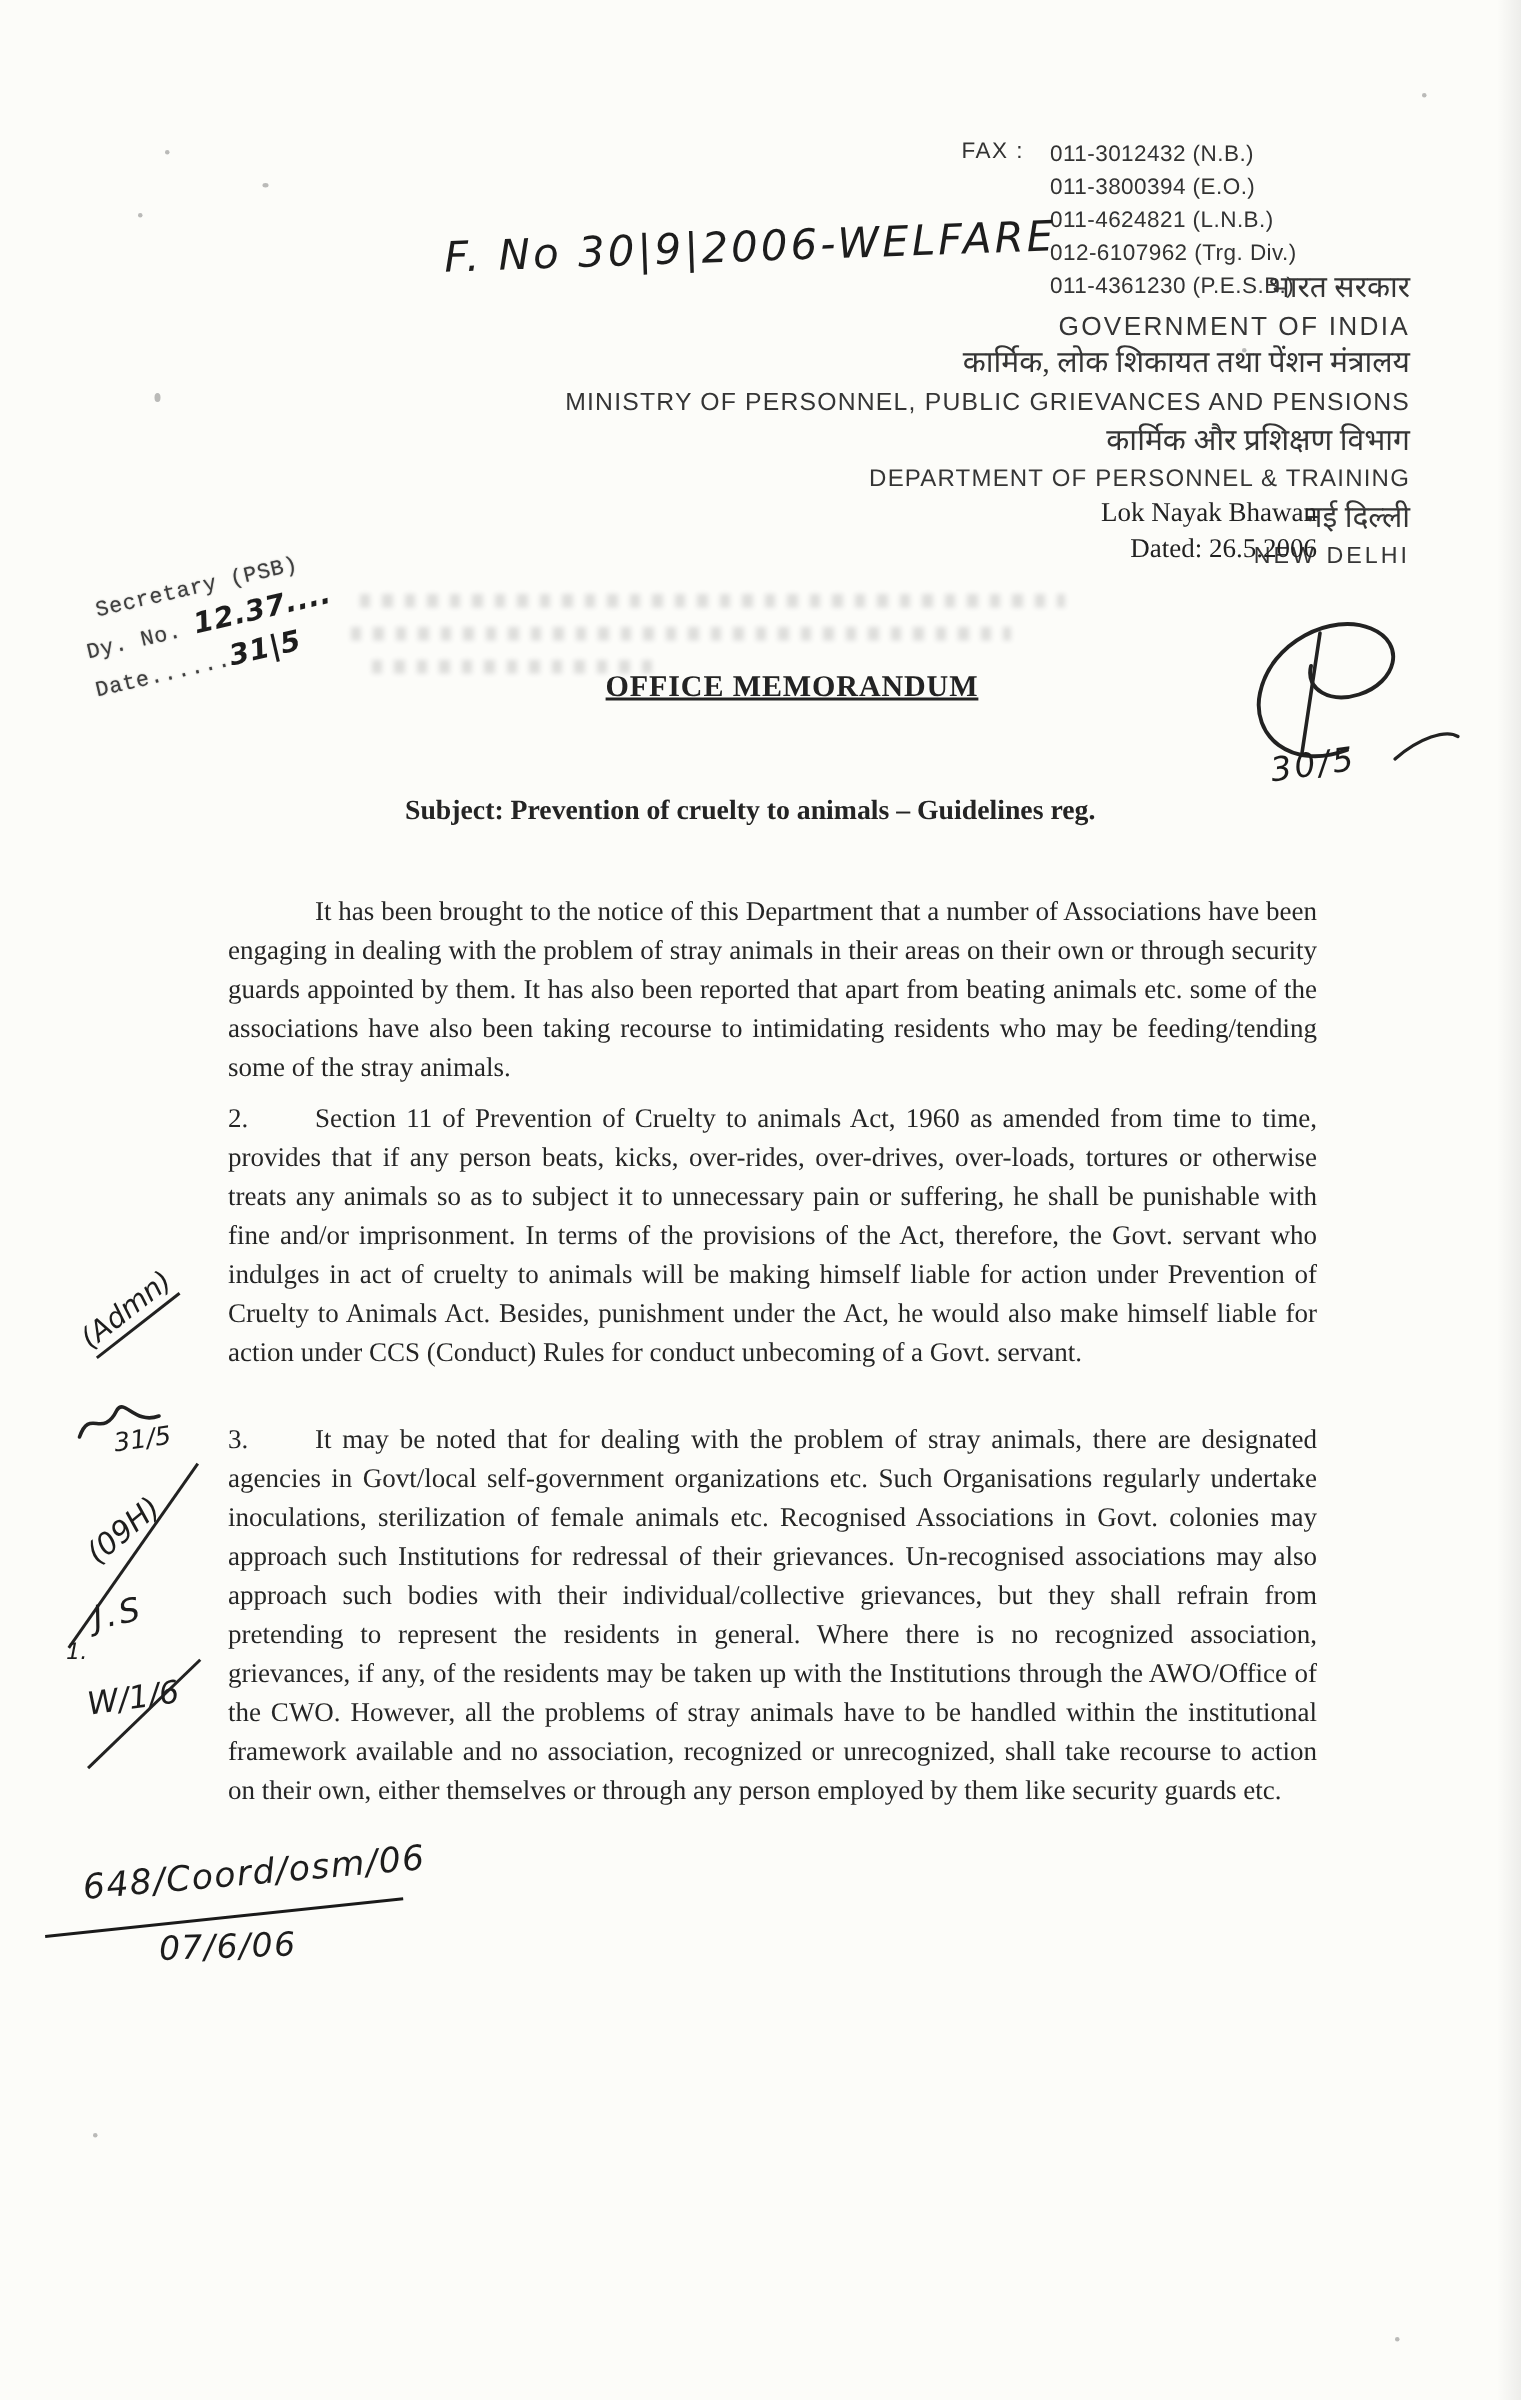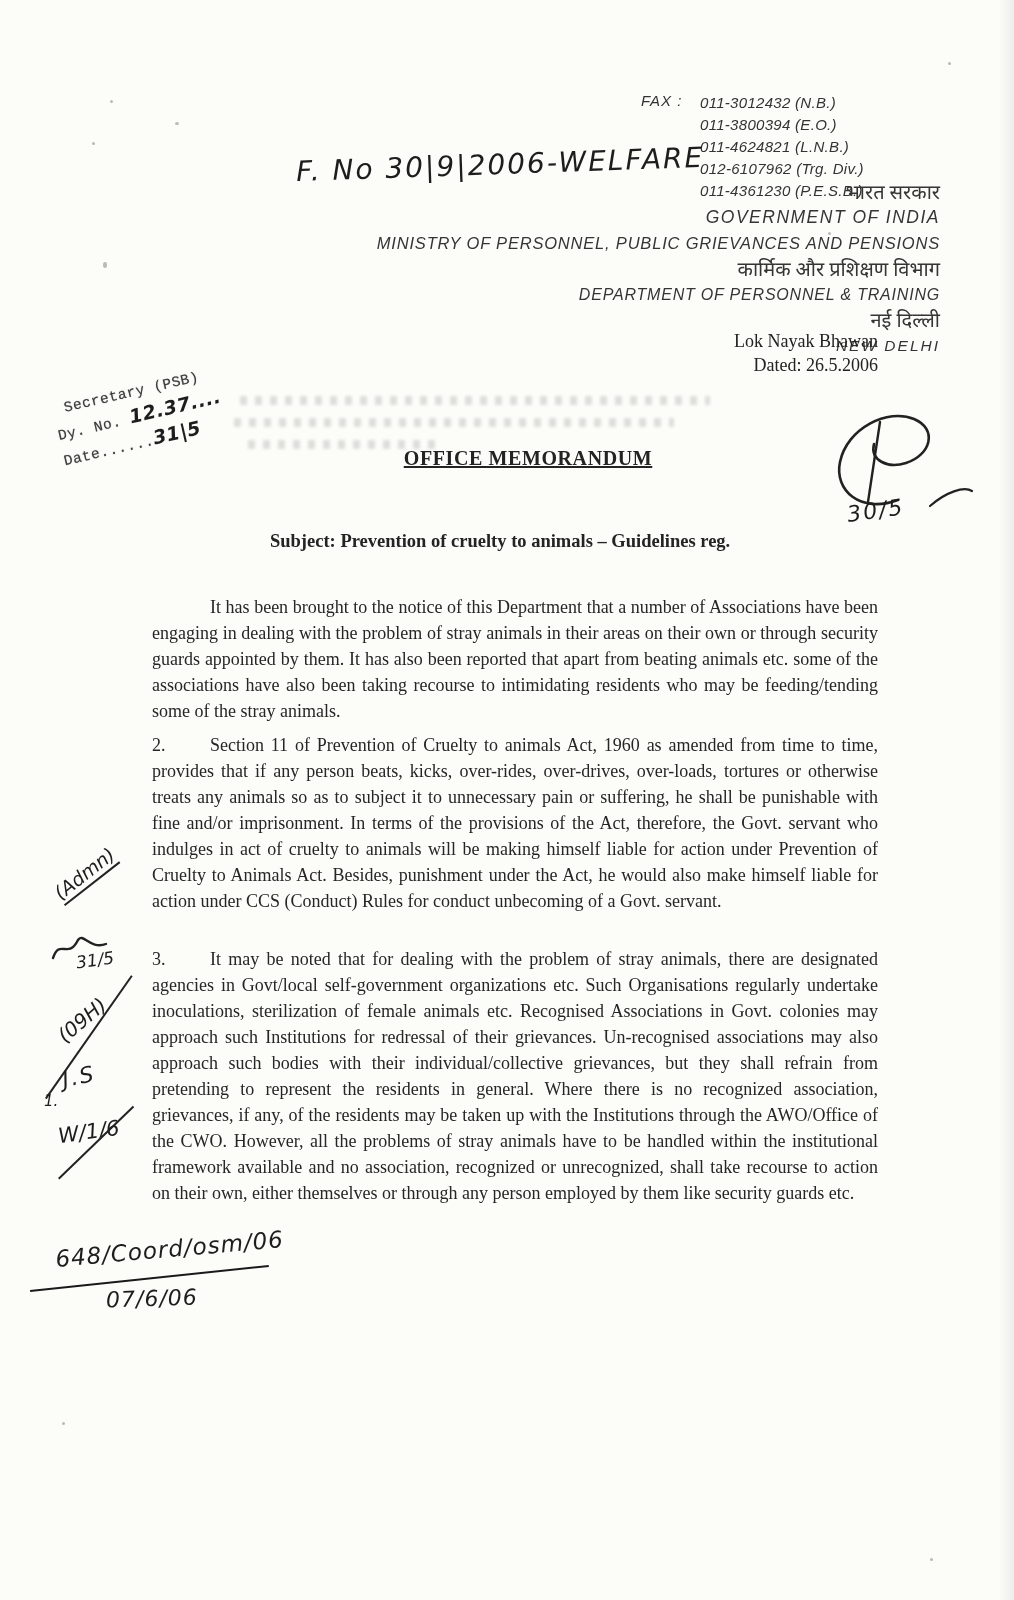--- a/index.html
+++ b/index.html
@@ -3,21 +3,21 @@
 <meta charset="utf-8">
 <style>
   html,body{margin:0;padding:0;background:#e8e8e6;}
   .page{
     position:relative;width:1014px;height:1600px;margin:0 auto;
     background:#fcfcf9;overflow:hidden;color:#2b2b2b;
   }
   .page::after{content:"";position:absolute;top:0;right:0;width:16px;height:100%;
     background:linear-gradient(to right,rgba(0,0,0,0),rgba(0,0,0,0.06));pointer-events:none;}
   .abs{position:absolute;}
-  .sans{font-family:"Liberation Sans",sans-serif;font-style:italic;}
+  .sans{font-family:"Liberation Sans",sans-serif;}
   .serif{font-family:"Liberation Serif",serif;}
   .mono{font-family:"Liberation Mono",monospace;}
   .hand{font-family:"DejaVu Sans",sans-serif;font-style:italic;color:#1d1d1d;}
 
   
   .fax-label{left:641px;top:92px;font-size:15px;letter-spacing:1px;color:#333;}
   .fax-lines{left:700px;top:92px;font-size:15px;line-height:22px;color:#333;letter-spacing:0.3px;}
 
   
   .fno{left:296px;top:148px;font-size:28px;letter-spacing:2px;transform:rotate(-2deg);}
@@ -96,20 +96,21 @@
     <div>011-4624821 (L.N.B.)</div>
     <div>012-6107962 (Trg. Div.)</div>
     <div>011-4361230 (P.E.S.B.)</div>
   </div>
 
   <div class="abs hand fno">F. No 30|9|2006-WELFARE</div>
 
   <div class="abs hdr">
     <div class="hi1 serif">भारत सरकार</div>
     <div class="en1 sans">GOVERNMENT OF INDIA</div>
+    <div class="hi2 serif">कार्मिक, लोक शिकायत तथा पेंशन मंत्रालय</div>
     <div class="en2 sans">MINISTRY OF PERSONNEL, PUBLIC GRIEVANCES AND PENSIONS</div>
     <div class="hi3 serif">कार्मिक और प्रशिक्षण विभाग</div>
     <div class="en3 sans">DEPARTMENT OF PERSONNEL &amp; TRAINING</div>
     <div class="hi4 serif">नई दिल्ली</div>
     <div class="en4 sans">NEW DELHI</div>
   </div>
 
   <div class="abs addr">
     <div>Lok Nayak Bhawan</div>
     <div>Dated: 26.5.2006</div>

